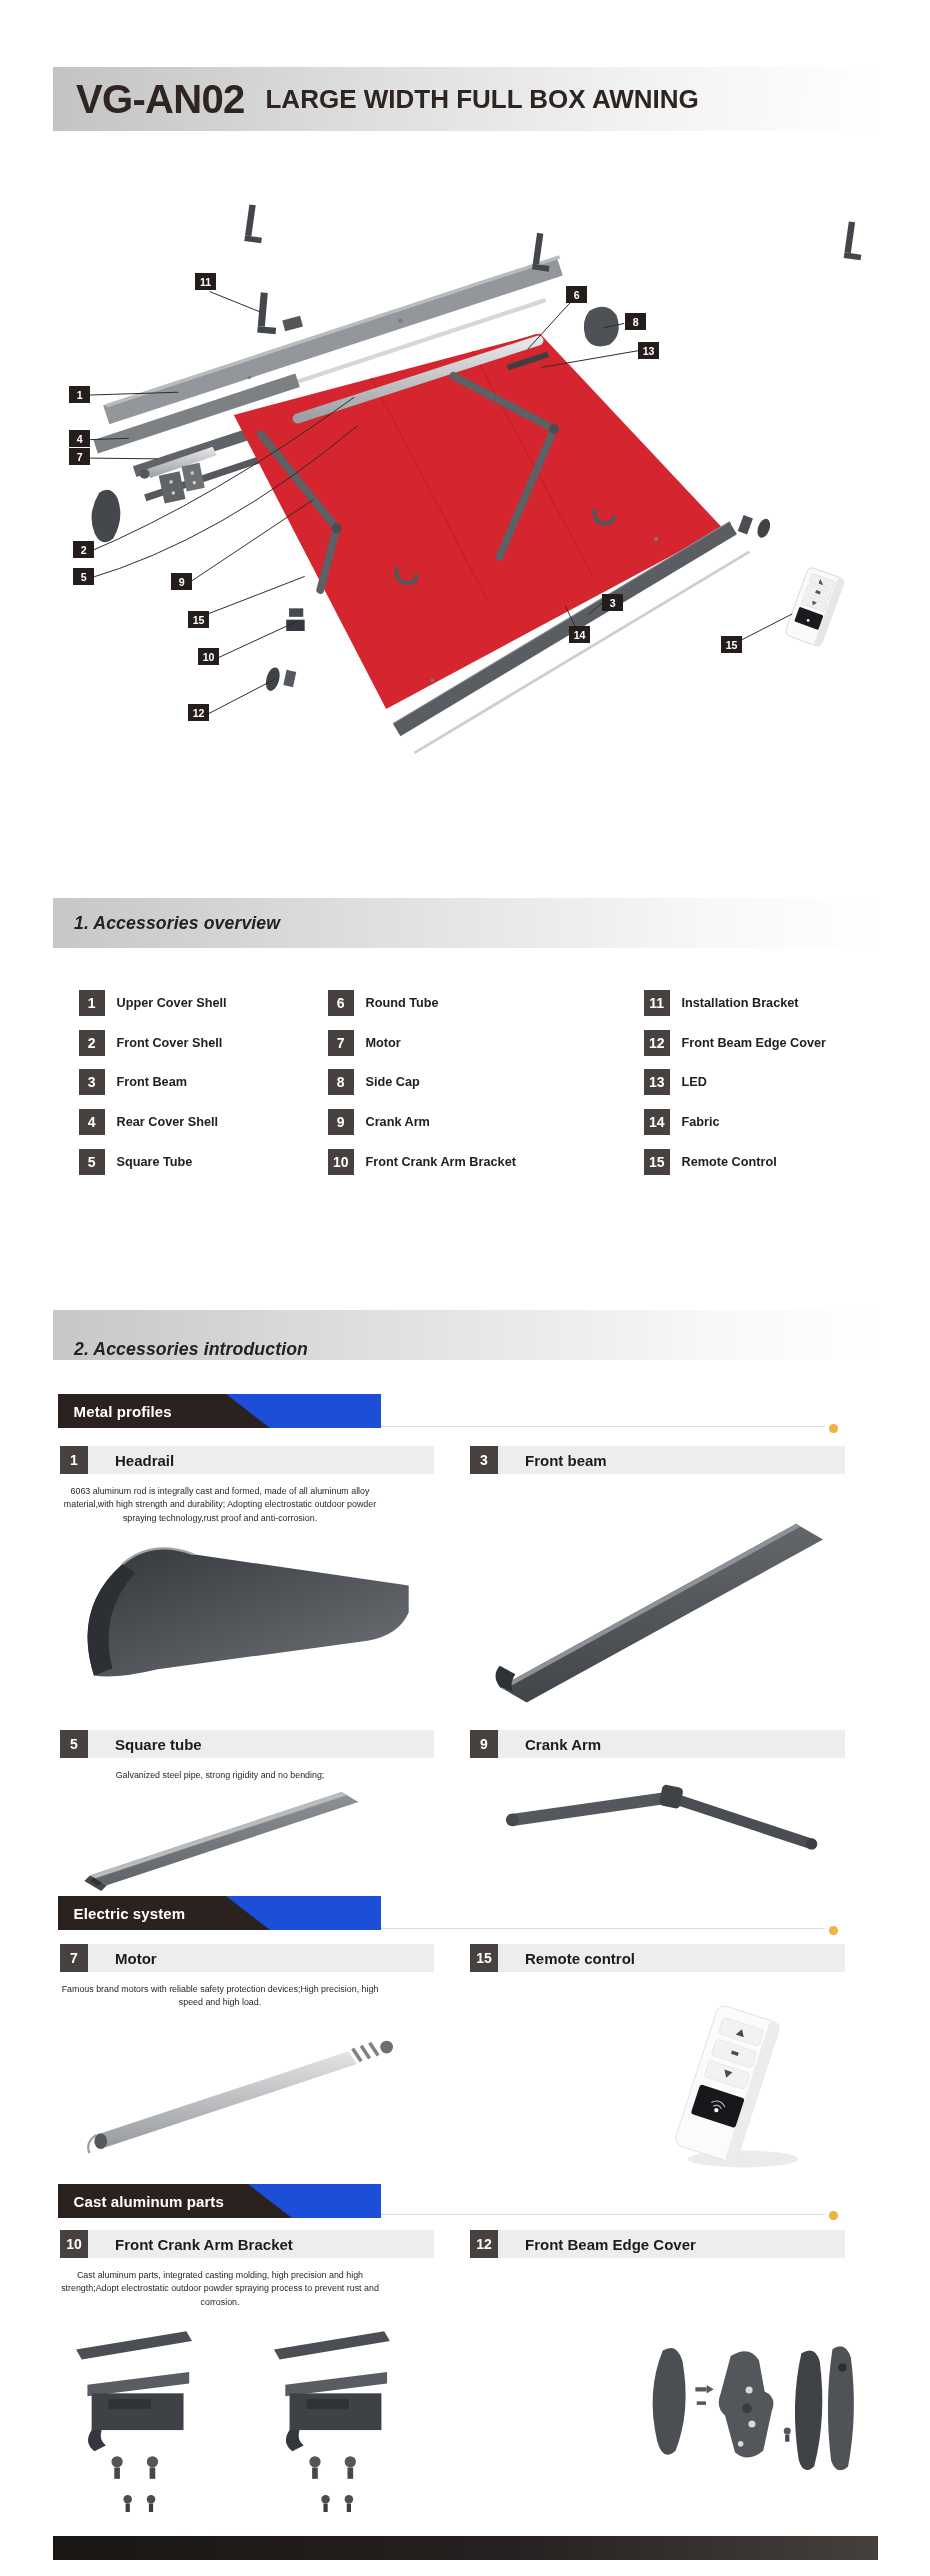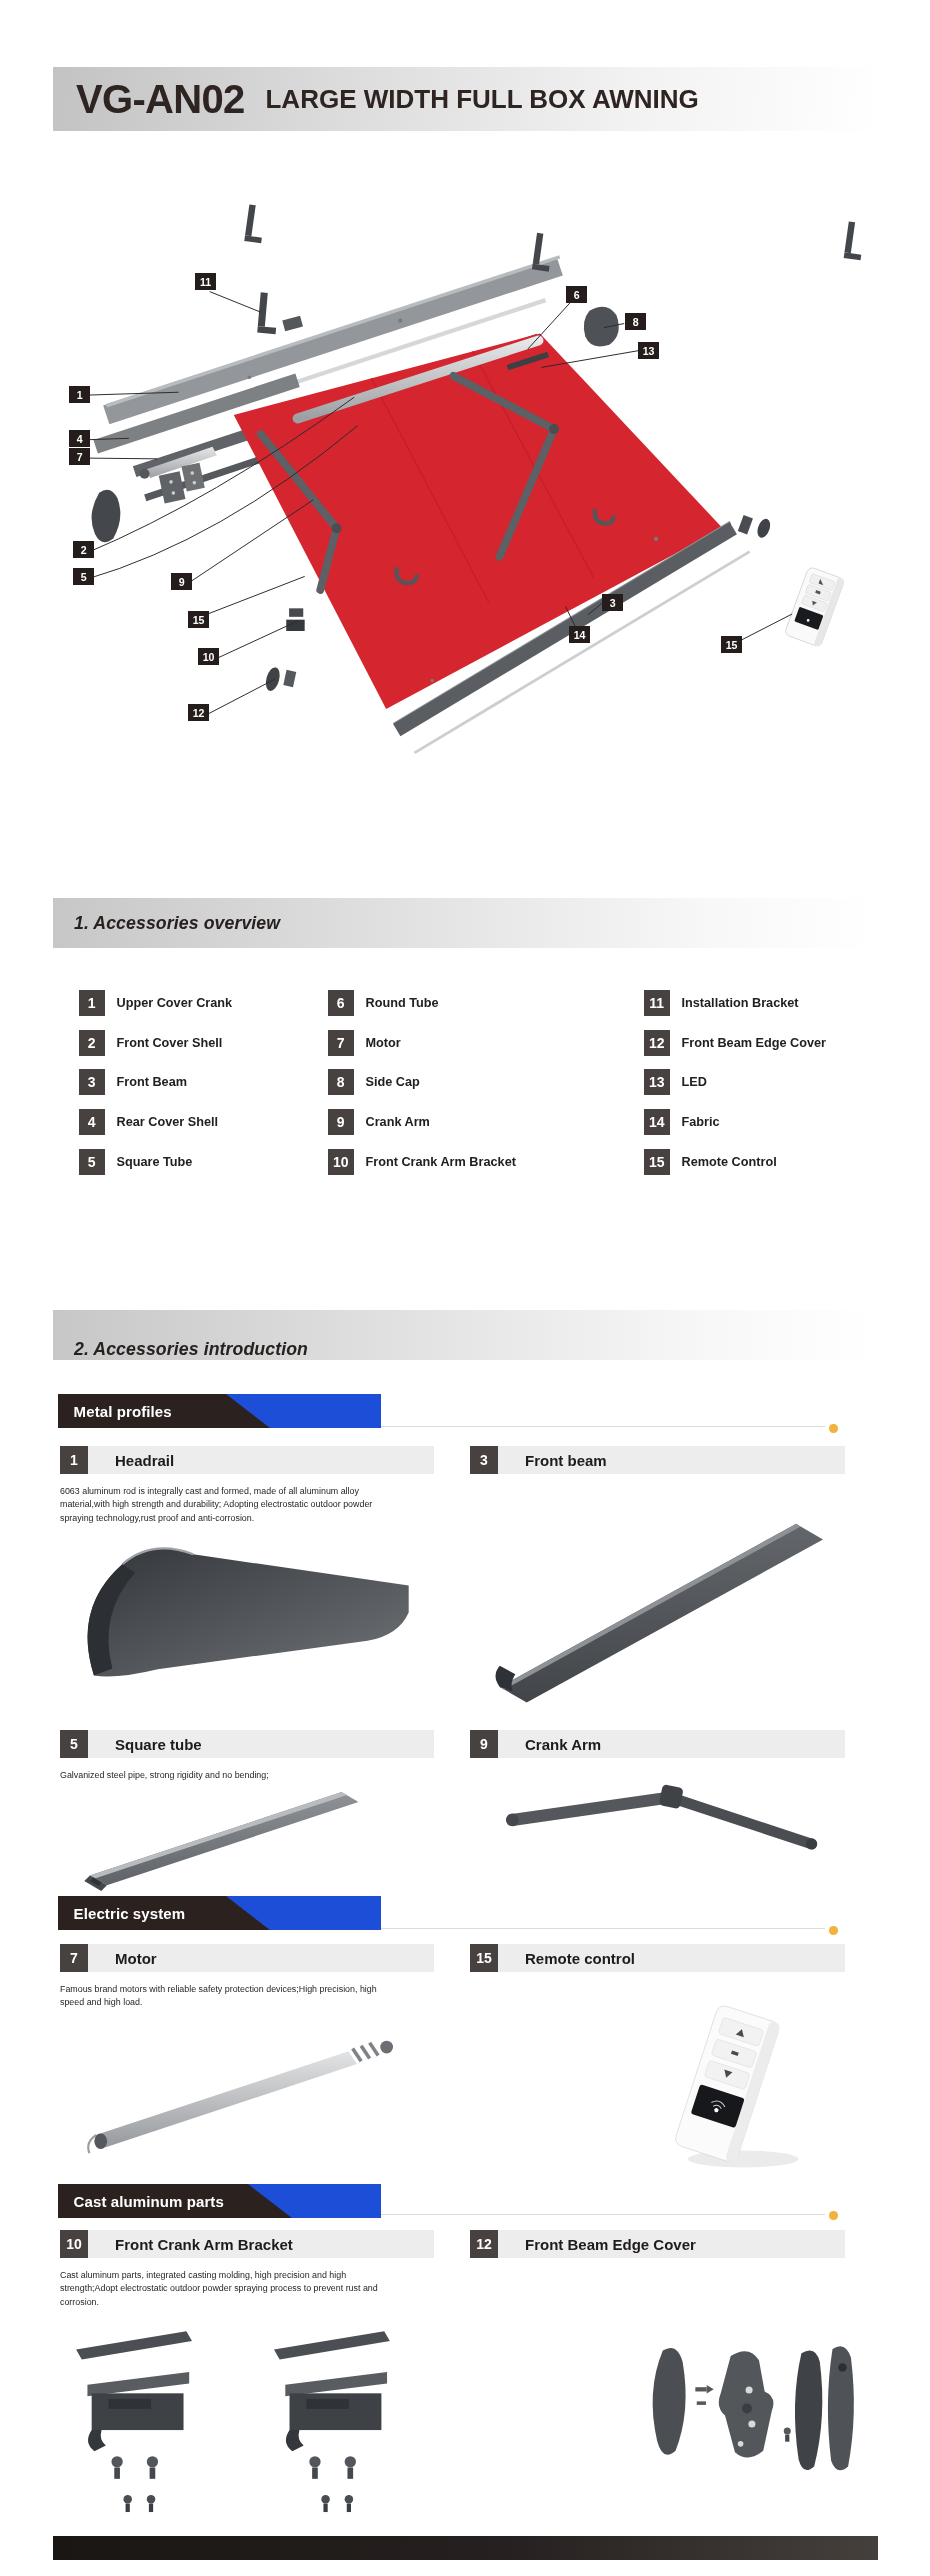--- a/index.html
+++ b/index.html
@@ -39,21 +39,21 @@
   .ribbon .dark span{font-size:15px;font-weight:700;letter-spacing:0.1px;}
   .thinline{position:absolute;height:1.4px;background:#dcdcdc;}
   .dot{position:absolute;width:8.5px;height:8.5px;border-radius:50%;background:#f1b23e;}
 
   
   .cell{position:absolute;height:28px;display:flex;}
   .cell-badge{width:28px;height:28px;background:#474140;color:#fff;font-size:14px;font-weight:700;
      display:flex;align-items:center;justify-content:center;flex:0 0 28px;}
   .cell-strip{height:28px;background:#ededed;display:flex;align-items:center;}
   .cell-strip span{font-size:15px;font-weight:700;color:#1f1b1b;padding-left:27px;}
-  .desc{position:absolute;width:320px;font-size:8.9px;line-height:1.5;color:#262626;}
+  .desc{position:absolute;width:320px;font-size:8.9px;line-height:1.5;color:#262626;text-align:center;}
 
   .imgbox{position:absolute;}
   .bottom-bar{position:absolute;left:53px;top:2536px;width:825px;height:24px;
      background:linear-gradient(90deg,#1a1613 0%,#262120 55%,#45403c 100%);}
 </style>
 </head>
 <body>
 
 <div class="page">
 
@@ -206,21 +206,21 @@
   </section>
 
   <section class="secbar" style="top:898px;">
     <span>1.  Accessories overview</span>
   </section>
 
   <div>
 
     <div class="pitem" style="left:79px;top:990px;">
       <span class="pbadge">1</span>
-      <span class="plabel">Upper Cover Crank</span>
+      <span class="plabel">Upper Cover Shell</span>
     </div>
     <div class="pitem" style="left:79px;top:1030px;">
       <span class="pbadge">2</span>
       <span class="plabel">Front Cover Shell</span>
     </div>
     <div class="pitem" style="left:79px;top:1069px;">
       <span class="pbadge">3</span>
       <span class="plabel">Front Beam</span>
     </div>
     <div class="pitem" style="left:79px;top:1109px;">

